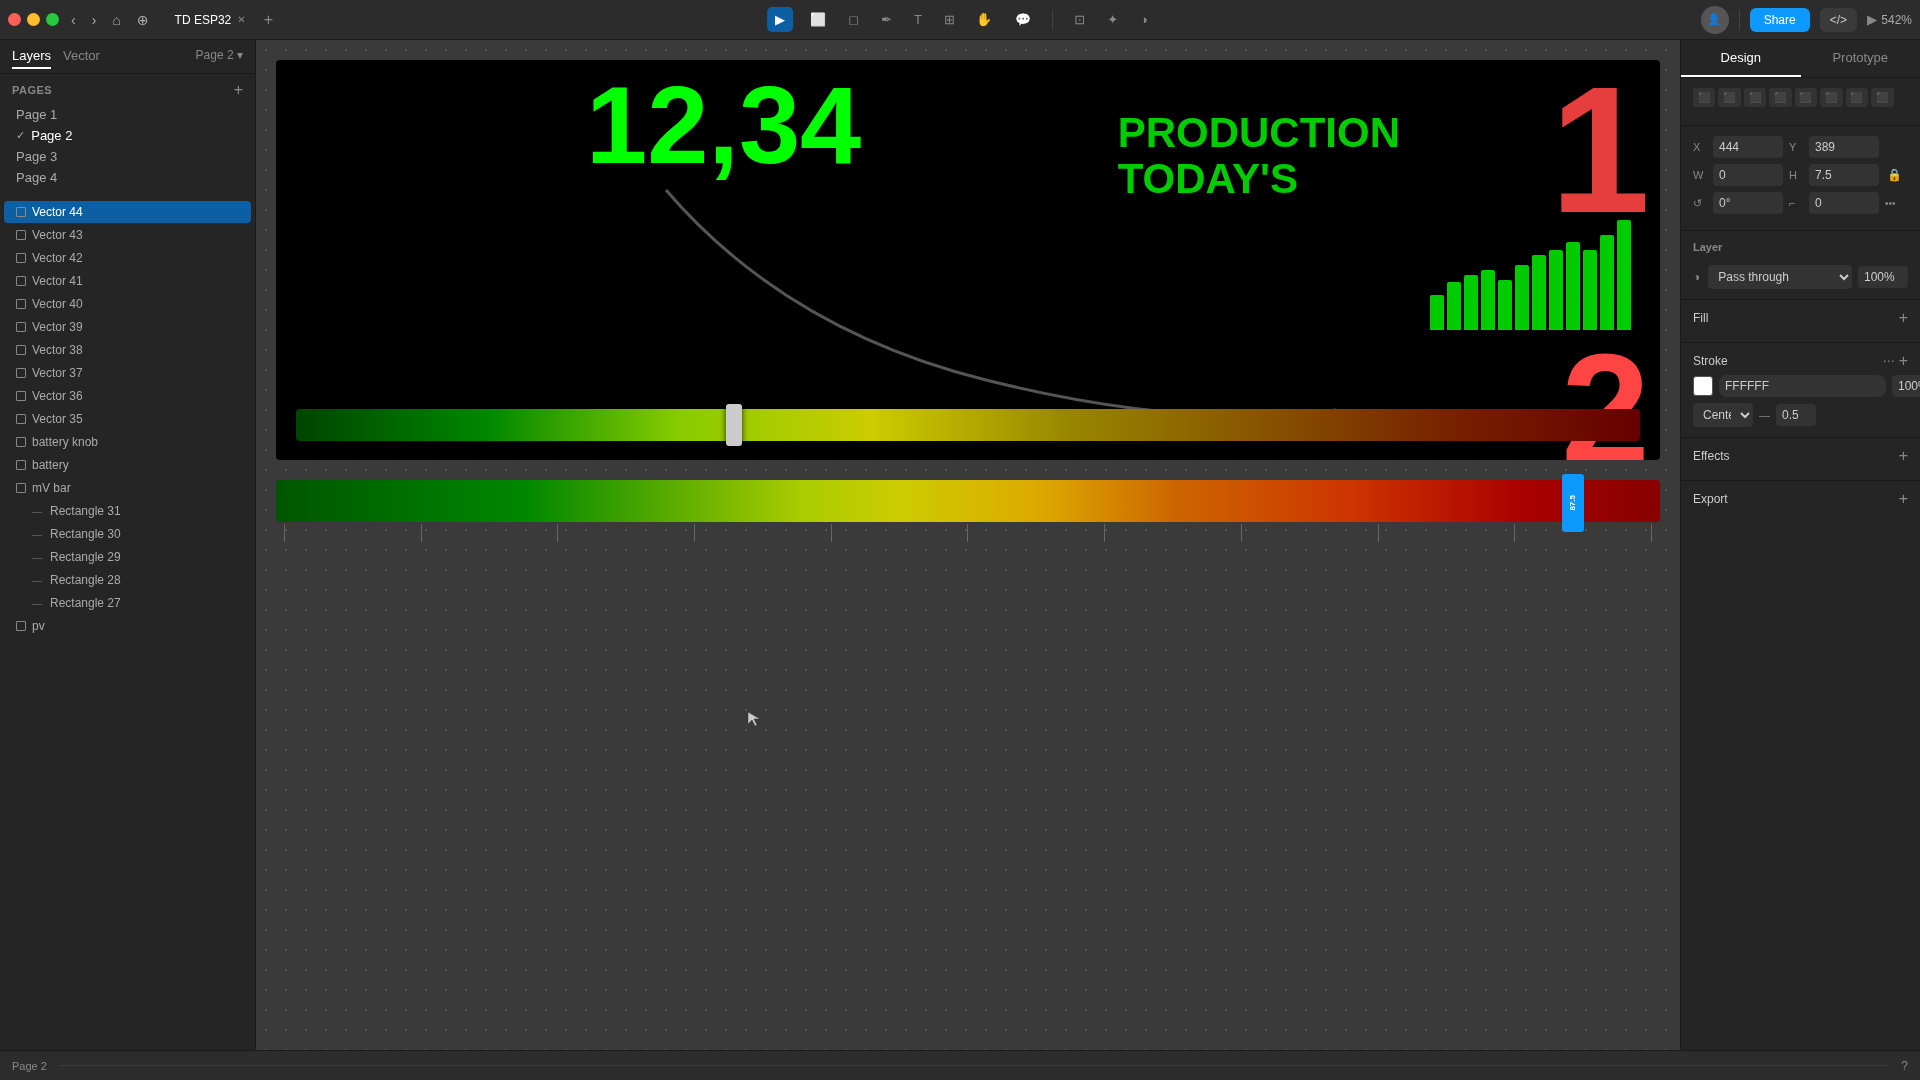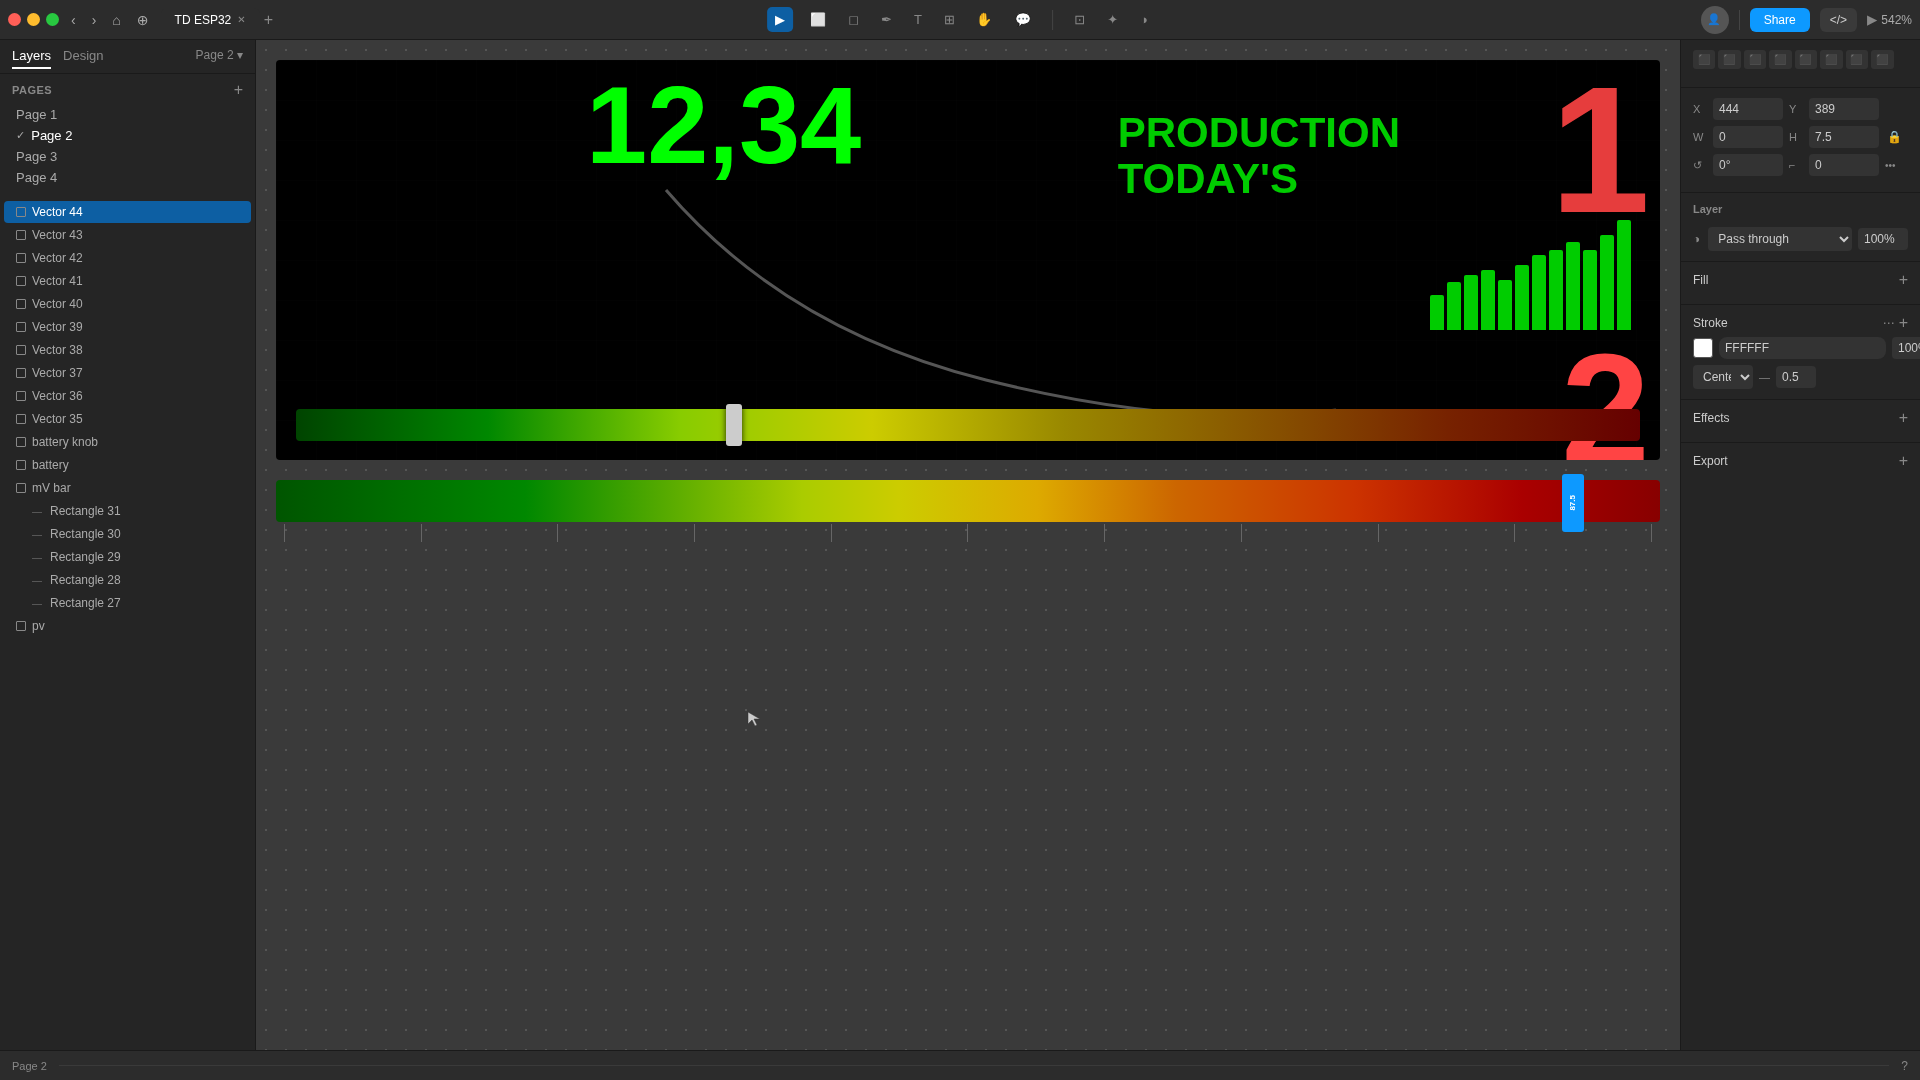--- a/index.html
+++ b/index.html
@@ -169,21 +169,21 @@
       <span class="zoom-text">542%</span>
     </div>
   </div>
 </div>
 
 <div class="main">
 
   <div class="sidebar">
     <div class="sidebar-tabs">
       <span class="sidebar-tab active">Layers</span>
-      <span class="sidebar-tab">Design</span>
+      <span class="sidebar-tab">Vector</span>
       <span style="margin-left:auto;color:#888;cursor:pointer;font-size:12px;">
         <span>Page 2</span> ▾
       </span>
     </div>
 
     <div class="pages-section">
       <div class="pages-header">
         <span class="pages-title">Pages</span>
         <button class="add-btn">+</button>
       </div>
@@ -363,20 +363,24 @@
     </div>
 
     <div style="position:absolute;top:670px;left:490px;width:16px;height:16px;cursor:default;">
       <svg width="16" height="16" viewBox="0 0 16 16">
         <path d="M2 2 L2 14 L6 10 L9 16 L11 15 L8 9 L14 9 Z" fill="#ccc" stroke="#333" stroke-width="0.5"></path>
       </svg>
     </div>
   </div>
 
   <div class="design-panel">
+    <div class="panel-tabs">
+      <div class="panel-tab active">Design</div>
+      <div class="panel-tab">Prototype</div>
+    </div>
 
     <div class="panel-section">
       <div class="panel-row-align">
         <button class="align-btn">⬛</button>
         <button class="align-btn">⬛</button>
         <button class="align-btn">⬛</button>
         <button class="align-btn">⬛</button>
         <button class="align-btn">⬛</button>
         <button class="align-btn">⬛</button>
         <button class="align-btn">⬛</button>

